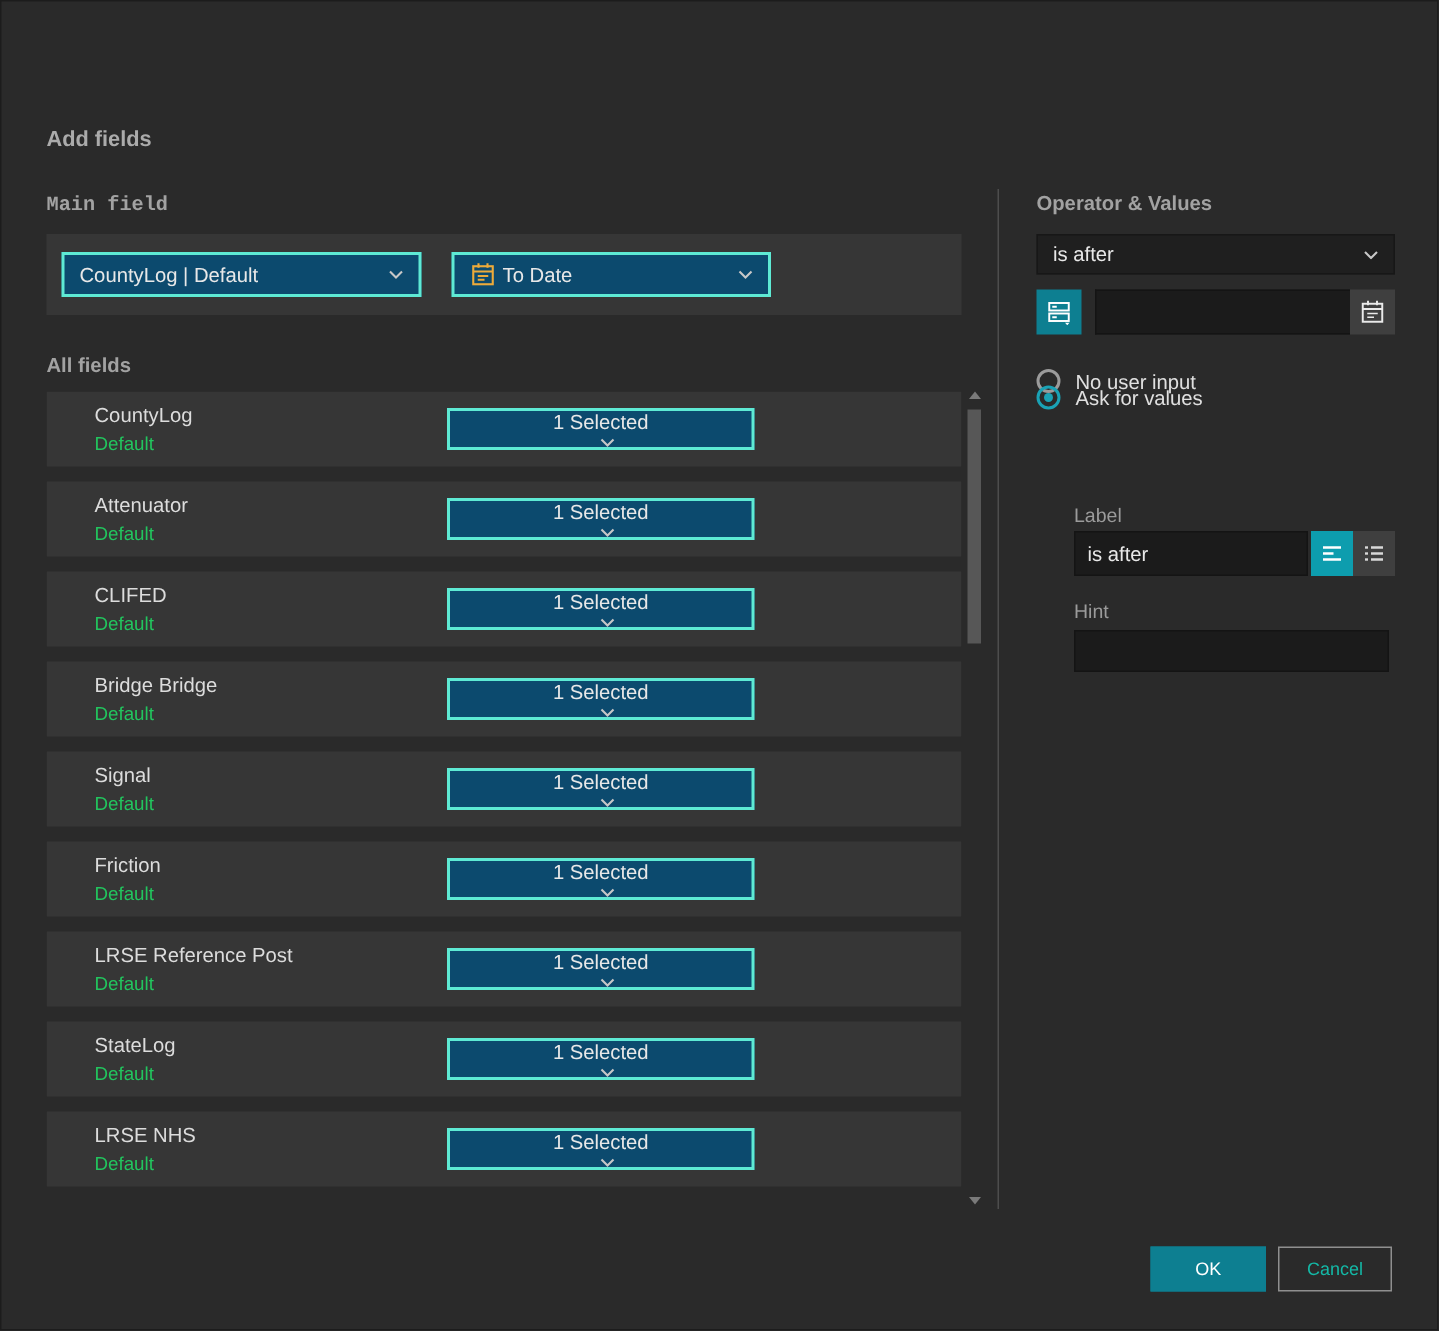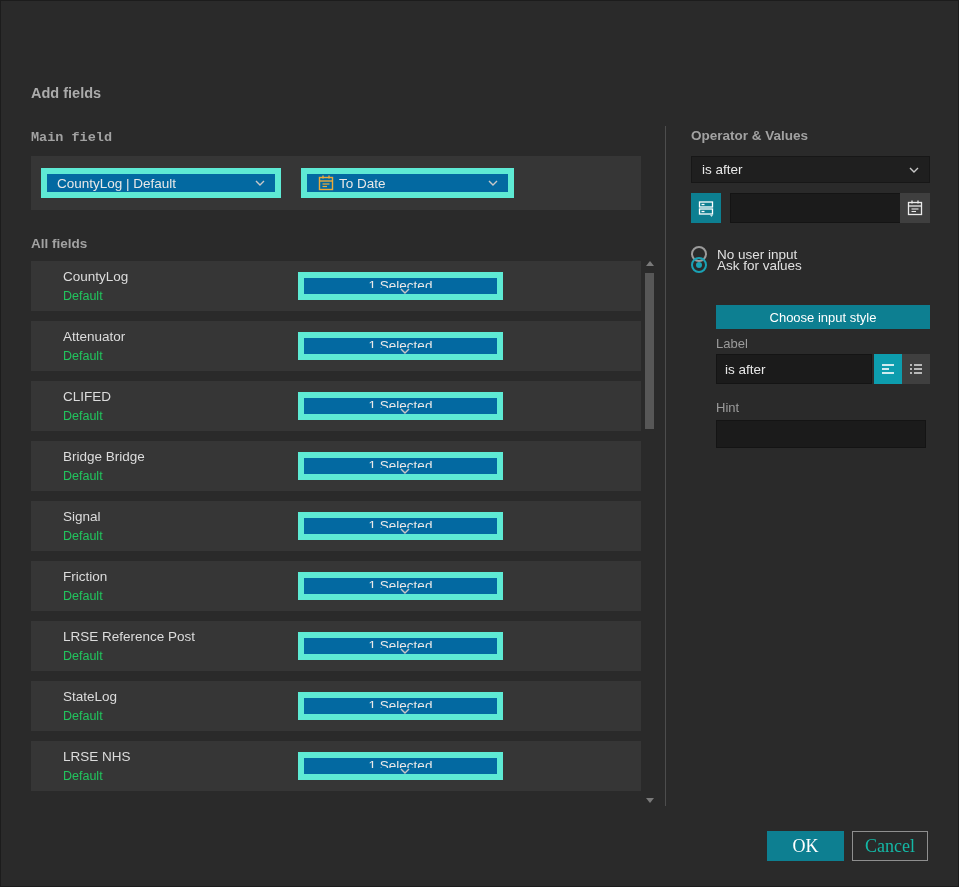--- a/index.html
+++ b/index.html
@@ -28,21 +28,21 @@
   .h-add { position:absolute; top:84px; left:30px; font-size:14.5px; font-weight:700; color:#ababab; }
   .h-sub { font-size:13.5px; font-weight:700; color:#a2a2a2; }
 
   
   .h-main { position:absolute; top:129px; left:30px;font-family:Liberation Mono, monospace; }
   .main-band {
     position:absolute; top:155px; left:30px; width:610px; height:54px;
     background:#363636; display:flex; align-items:center; padding:0 10px; gap:20px;
   }
   .select {
-    background:#0369a1; border:6px solid #5eead4; height:30px;
+    background:#0c4a6e; border:2px solid #5eead4; height:30px;
     display:flex; align-items:center; padding:0 10px; cursor:pointer;
     font-size:13.5px; color:#e8e8e8;
   }
   .select .sel-text { flex:1; white-space:nowrap; overflow:hidden; }
   .select .chev { margin-left:8px; display:flex; }
   .sel-field { width:240px; }
   .sel-date  { width:213px; gap:4px; }
 
   
   .h-all { position:absolute; top:235px; left:30px; }
@@ -110,21 +110,21 @@
   .style-btn.idle   { background:#3f3f3f; }
 
   .hint-input {
     position:absolute; top:419px; left:715px; width:210px; height:28px;
     background:#1b1b1b; border:1px solid #141414; color:#e8e8e8; font-size:13.5px;
     padding:0 8px; outline:none; font-family:"Liberation Sans", sans-serif;
   }
 
   
   .footer { position:absolute; right:30px; bottom:25px; display:flex; gap:8px; }
-  .btn { height:30px; font-size:18px; cursor:pointer; font-family:Liberation Serif, serif;
+  .btn { height:30px; font-size:12px; cursor:pointer; font-family:Liberation Sans, sans-serif;
          display:flex; align-items:center; justify-content:center; }
   .btn-ok { width:77px; background:#0d7f91; color:#ffffff; border:1px solid #0d7f91; }
   .btn-cancel { width:76px; background:transparent; color:#14b8a6; border:1px solid #8f8f8f; }
 </style>
 </head>
 <body>
 
 <div class="dialog">
 
 
@@ -322,21 +322,20 @@
 
   <div class="radio-row r1">
     <span class="radio"></span>
     <span class="radio-label">No user input</span>
   </div>
   <div class="radio-row r2">
     <span class="radio checked"></span>
     <span class="radio-label">Ask for values</span>
   </div>
 
-  <button class="choose-btn">Choose input style</button>
 
   <div class="lbl-caption cap-label">Label</div>
   <div class="label-row">
     <input class="label-input" type="text" value="is after" style="">
     <div class="style-btn active">
       <span style="display:flex;">
         <svg width="16" height="16" viewBox="0 0 16 16">
           <line x1="2" y1="4" x2="14" y2="4" stroke="#ffffff" stroke-width="1.6"></line>
           <line x1="2" y1="8" x2="9" y2="8" stroke="#ffffff" stroke-width="1.6"></line>
           <line x1="2" y1="12" x2="14" y2="12" stroke="#ffffff" stroke-width="1.6"></line>

